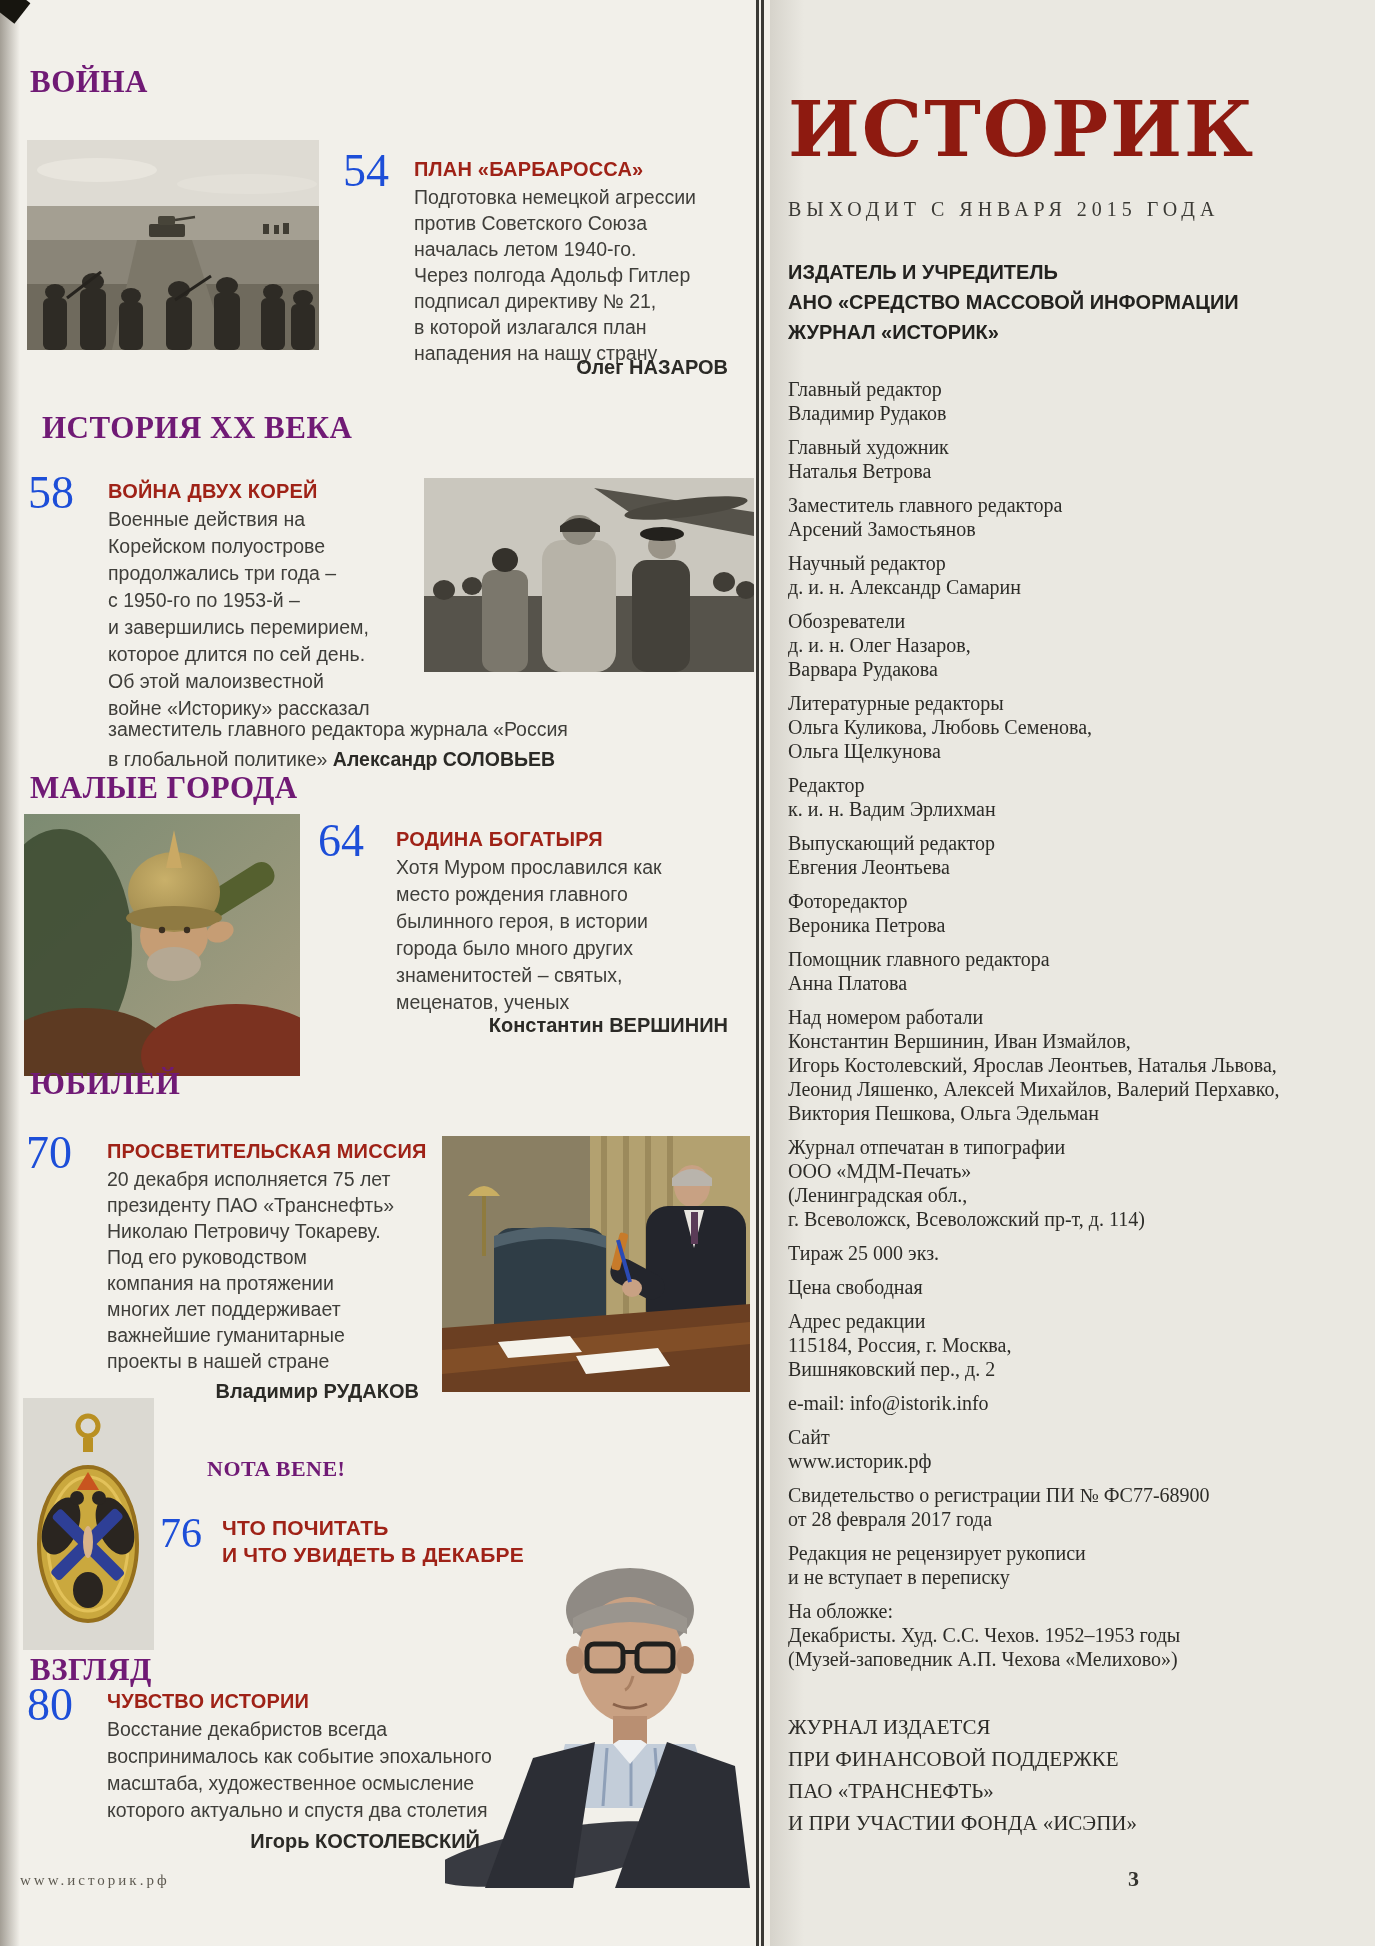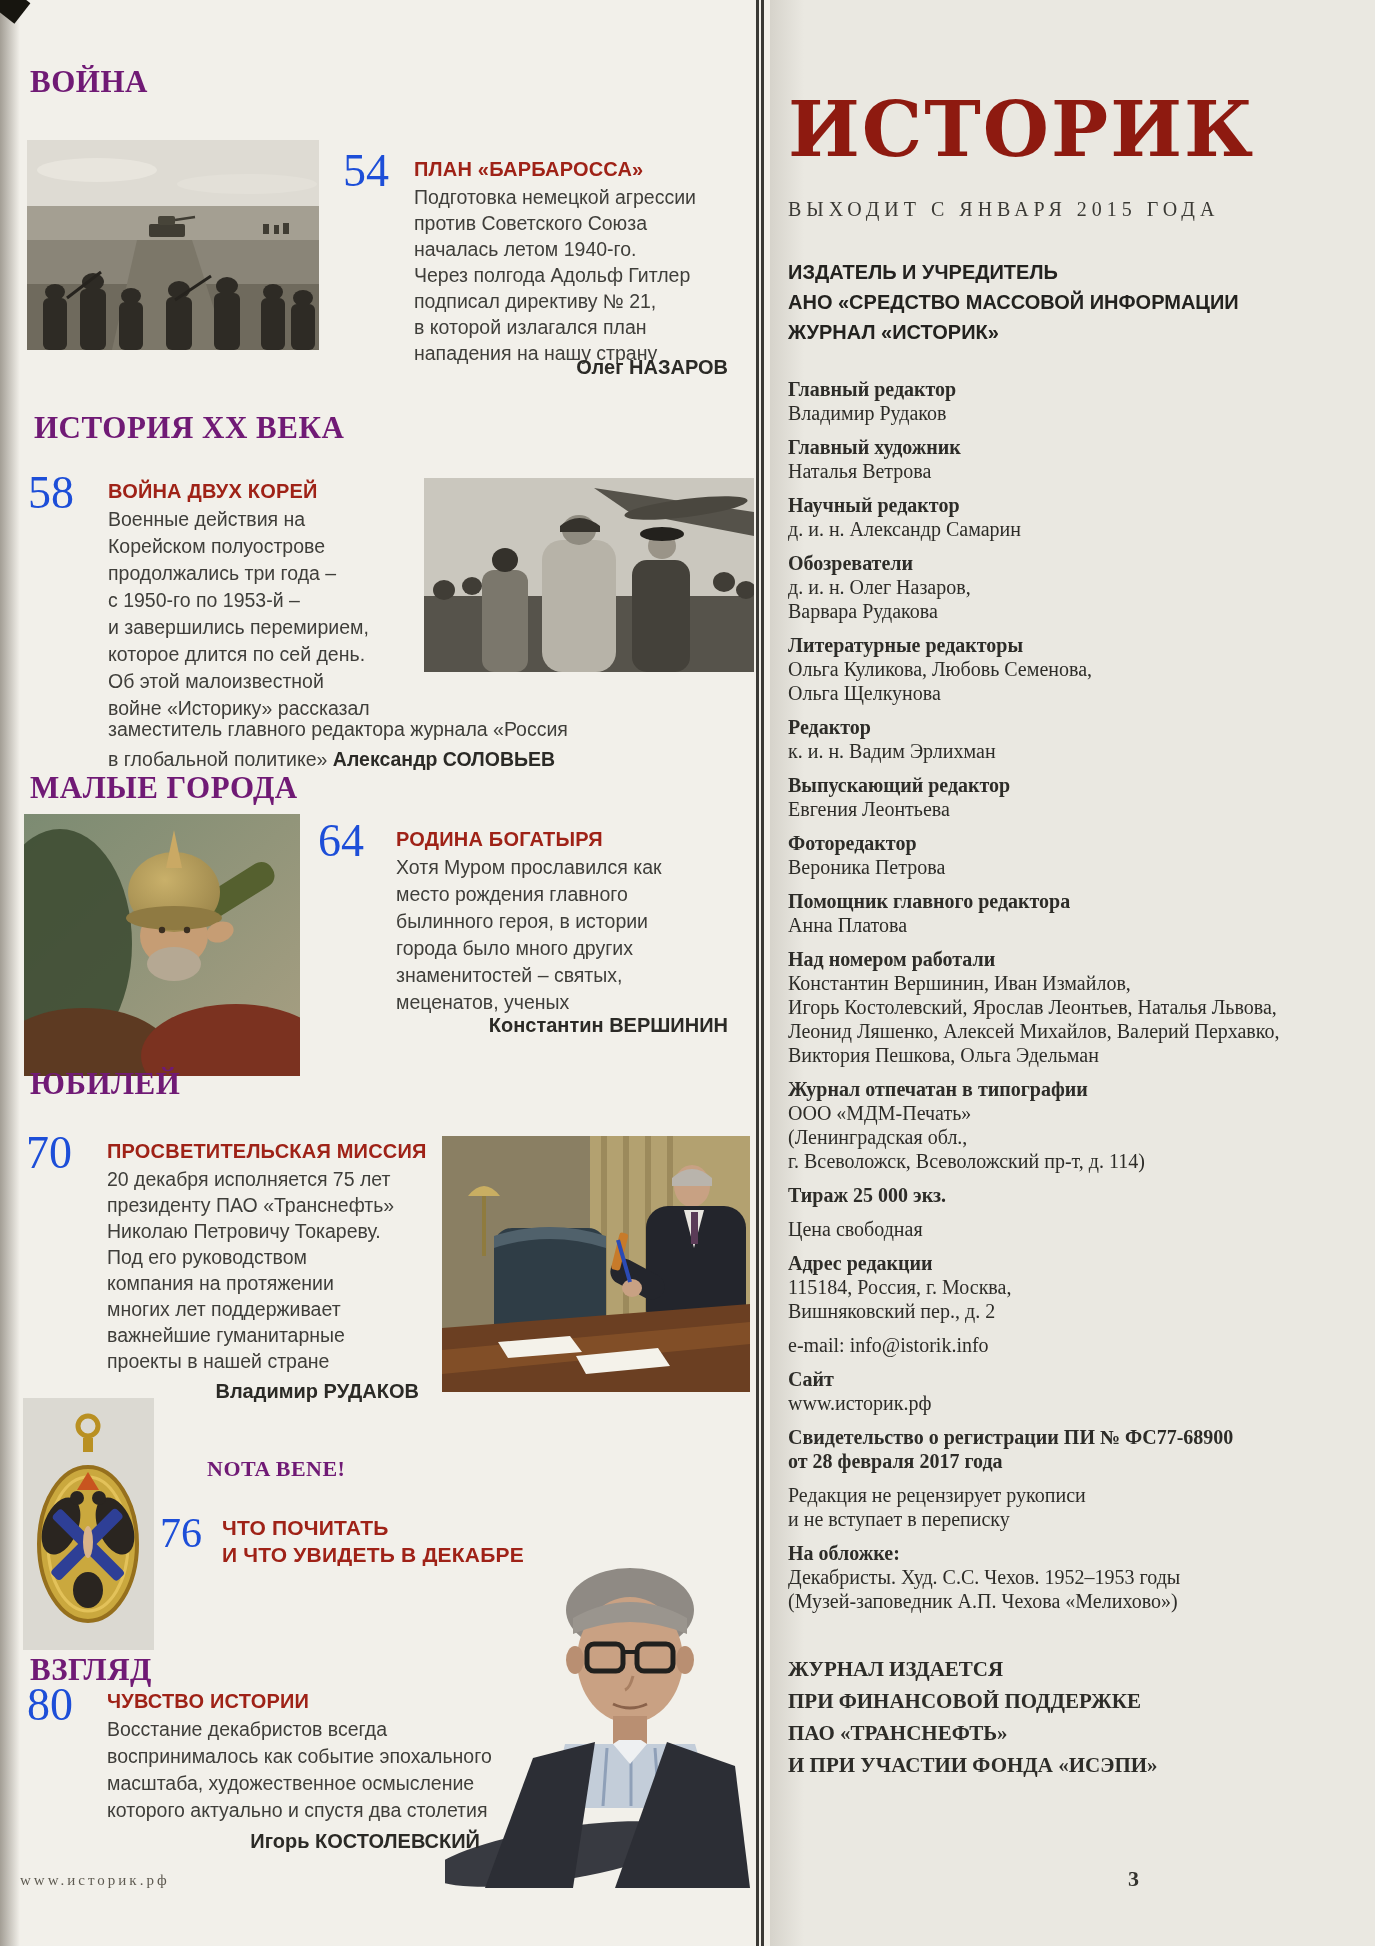--- a/index.html
+++ b/index.html
@@ -16,21 +16,21 @@
   .sep{position:absolute;left:756px;top:0;height:100%;width:0;border-left:8px double #3a3935;}
   .mast{position:absolute;left:788px;top:92px;width:558px;text-align:left;
         font-family:"Liberation Serif",serif;color:#2d2c28;}
   .logo{font-family:"DejaVu Serif",serif;font-weight:700;font-size:76px;line-height:1.0;
         color:#8e1a10;letter-spacing:2px;}
   .tagline{margin-top:30px;font-size:20px;letter-spacing:5px;color:#3b3a35;}
   .publisher{margin-top:36px;font-family:"Liberation Sans",sans-serif;font-weight:700;
         font-size:20px;line-height:30px;color:#23221f;}
   .mh-groups{margin-top:30px;display:flex;flex-direction:column;gap:10px;
         font-size:20px;line-height:24px;}
-  .mh-line.b{font-weight:700;}
+  .mh-line.b{font-weight:400;}
   .mh-group:last-child{margin-top:30px;font-size:21px;line-height:32px;font-weight:700;}
   .pageno{position:absolute;left:1128px;top:1866px;font-family:"Liberation Serif",serif;
         font-weight:700;font-size:22px;color:#34332e;}
   
   .h-sec{position:absolute;font-family:"Liberation Serif",serif;font-weight:700;
         font-size:31px;letter-spacing:.5px;color:#701a75;}
   .h-sec.small{font-size:22px;}
   .num{position:absolute;font-family:"Liberation Serif",serif;font-size:46px;color:#1d4ed8;line-height:1;}
   .num.sm{font-size:42px;}
   .ttl{position:absolute;font-weight:700;font-size:20px;color:#9f2217;letter-spacing:.2px;line-height:27px;}
@@ -95,21 +95,21 @@
       <div>Подготовка немецкой агрессии</div>
       <div>против Советского Союза</div>
       <div>началась летом 1940-го.</div>
       <div>Через полгода Адольф Гитлер</div>
       <div>подписал директиву № 21,</div>
       <div>в которой излагался план</div>
       <div>нападения на нашу страну</div>
     </div>
   <div class="author" style="left:414px;top:356px;width:314px">Олег НАЗАРОВ</div>
 
-  <div class="h-sec" style="left:34px;top:410px">ИСТОРИЯ XX ВЕКА</div>
+  <div class="h-sec" style="left:42px;top:410px">ИСТОРИЯ XX ВЕКА</div>
   <div class="num" style="left:28px;top:470px">58</div>
   <div class="ttl" style="left:108px;top:478px">ВОЙНА ДВУХ КОРЕЙ</div>
   <div class="desc lh27" style="left:108px;top:506px;width:310px">
       <div>Военные действия на</div>
       <div>Корейском полуострове</div>
       <div>продолжались три года –</div>
       <div>с 1950-го по 1953-й –</div>
       <div>и завершились перемирием,</div>
       <div>которое длится по сей день.</div>
       <div>Об этой малоизвестной</div>
@@ -300,20 +300,24 @@
     <div class="mh-groups" id="mh-groups">
         <div class="mh-group">
           <div class="mh-line b">Главный редактор</div>
           <div class="mh-line">Владимир Рудаков</div>
         </div>
         <div class="mh-group">
           <div class="mh-line b">Главный художник</div>
           <div class="mh-line">Наталья Ветрова</div>
         </div>
         <div class="mh-group">
+          <div class="mh-line b">Заместитель главного редактора</div>
+          <div class="mh-line">Арсений Замостьянов</div>
+        </div>
+        <div class="mh-group">
           <div class="mh-line b">Научный редактор</div>
           <div class="mh-line">д. и. н. Александр Самарин</div>
         </div>
         <div class="mh-group">
           <div class="mh-line b">Обозреватели</div>
           <div class="mh-line">д. и. н. Олег Назаров,</div>
           <div class="mh-line">Варвара Рудакова</div>
         </div>
         <div class="mh-group">
           <div class="mh-line b">Литературные редакторы</div>

